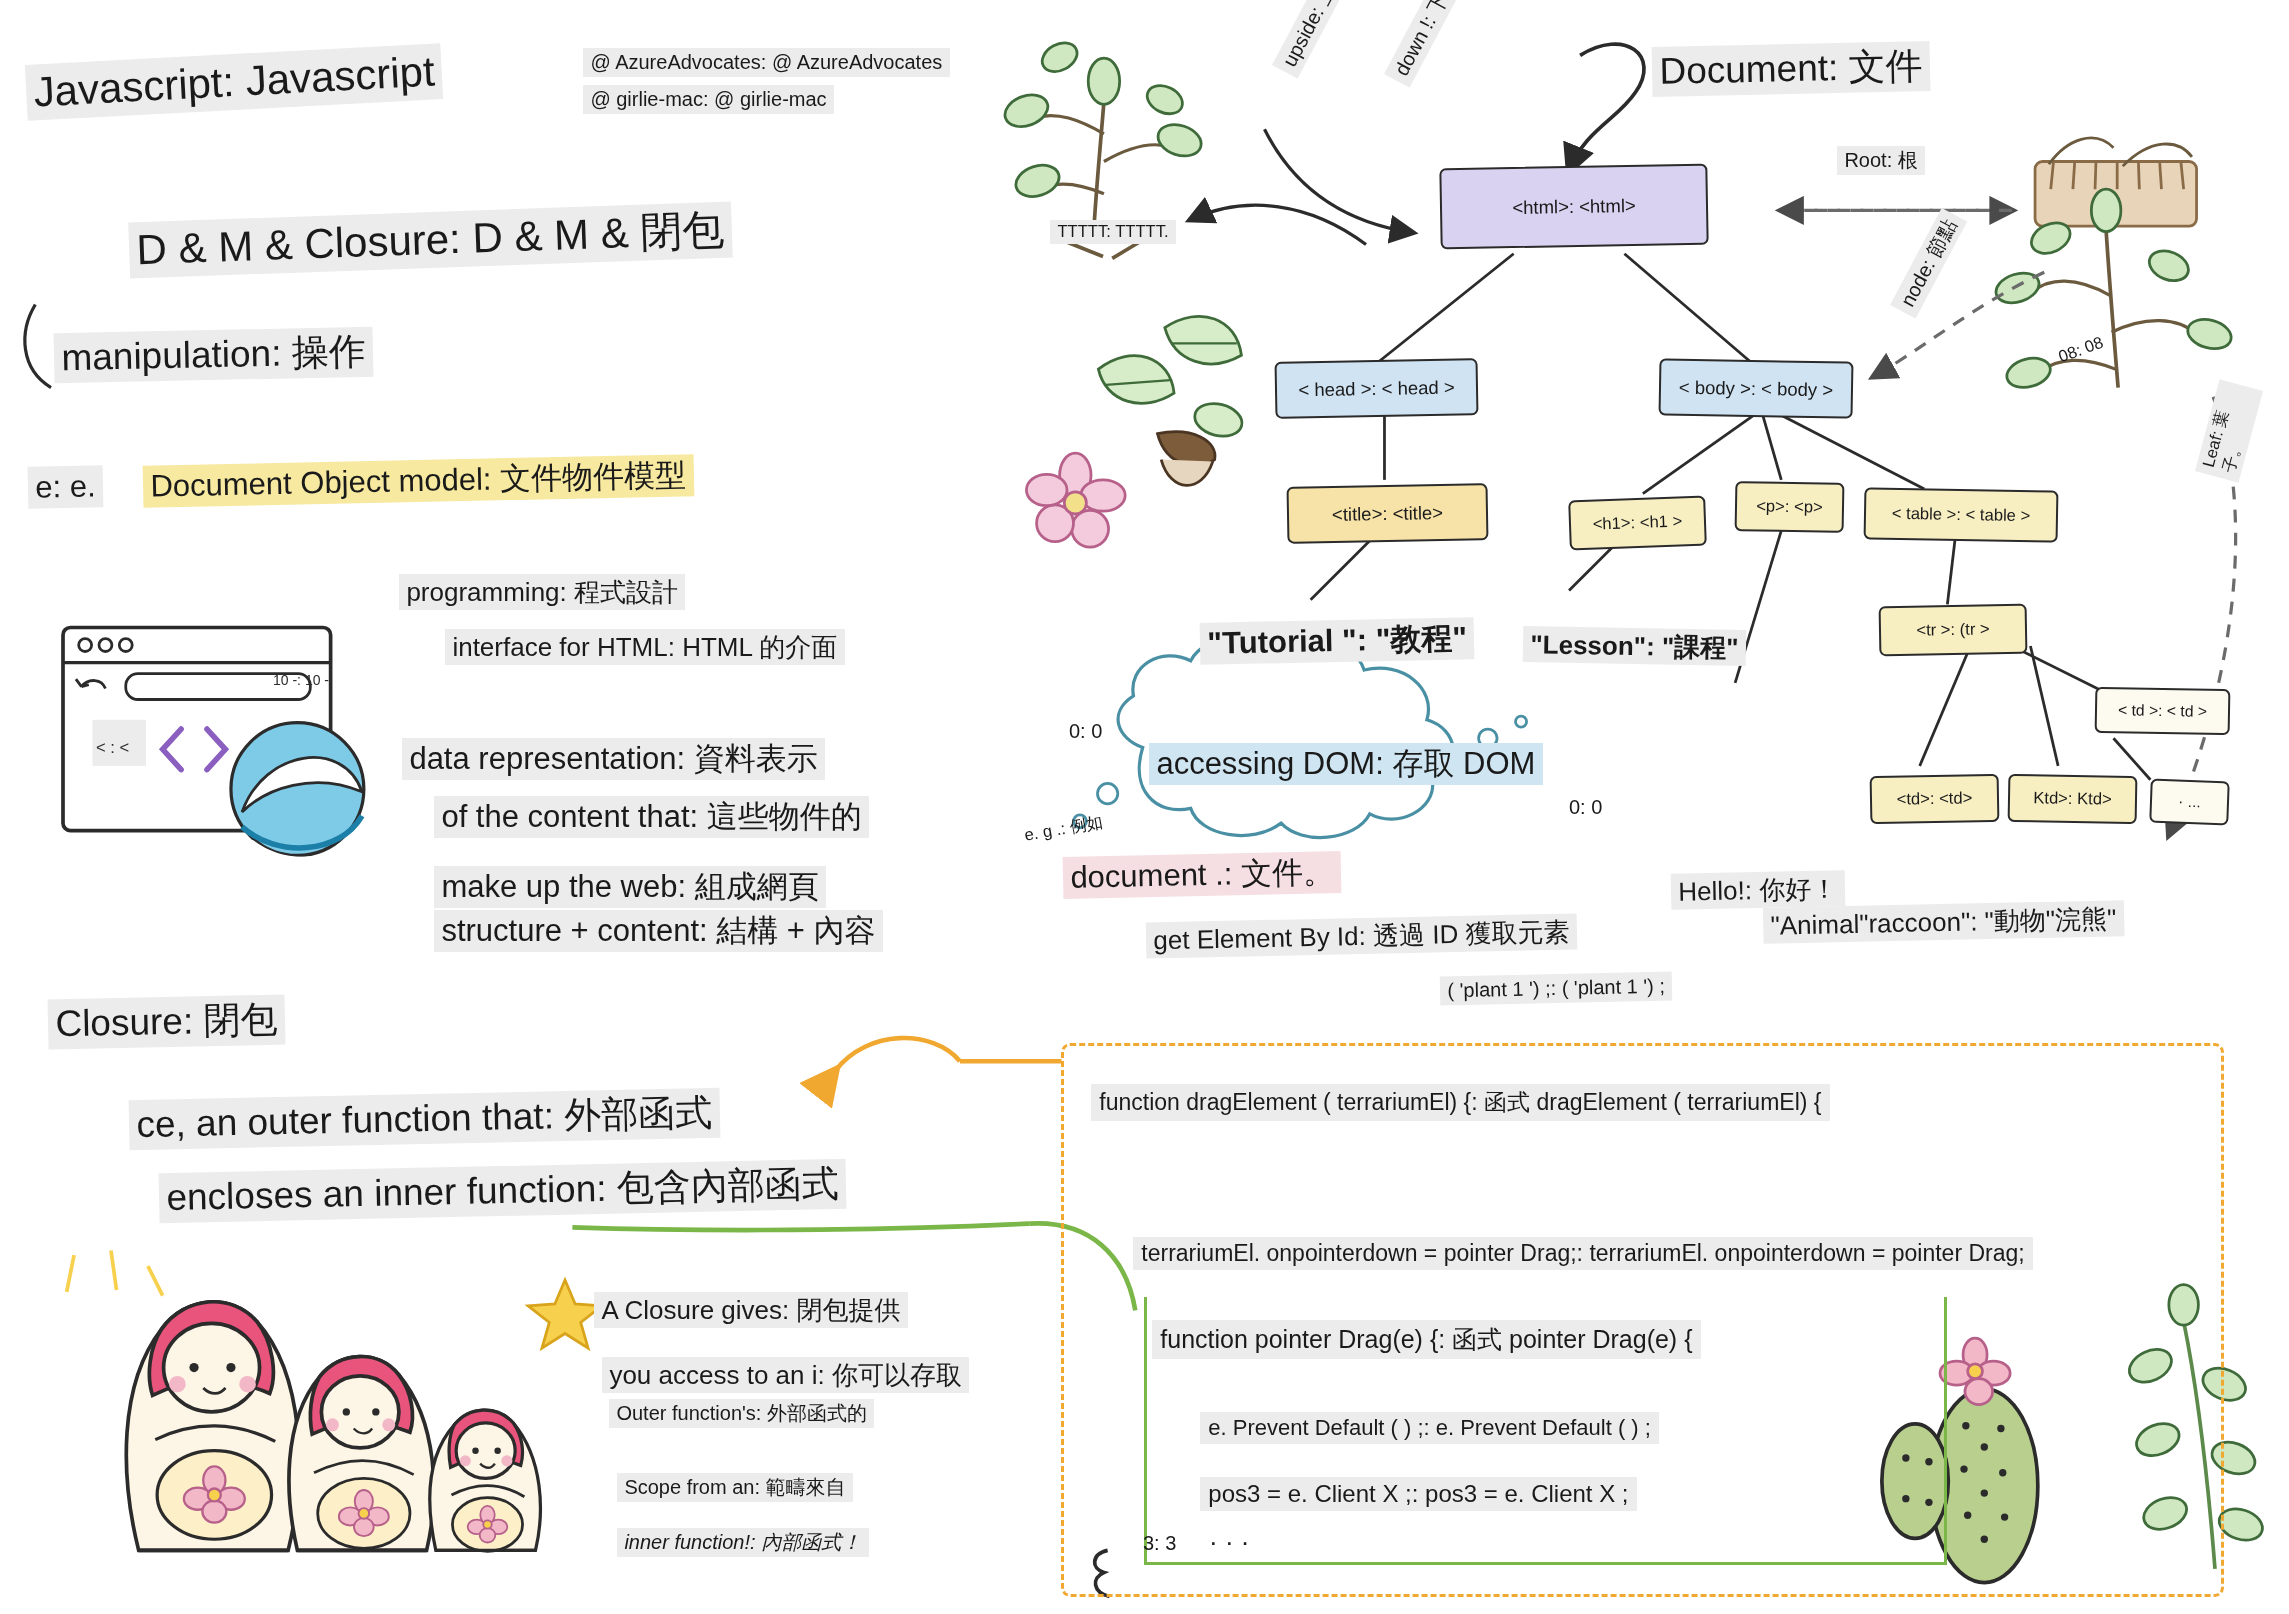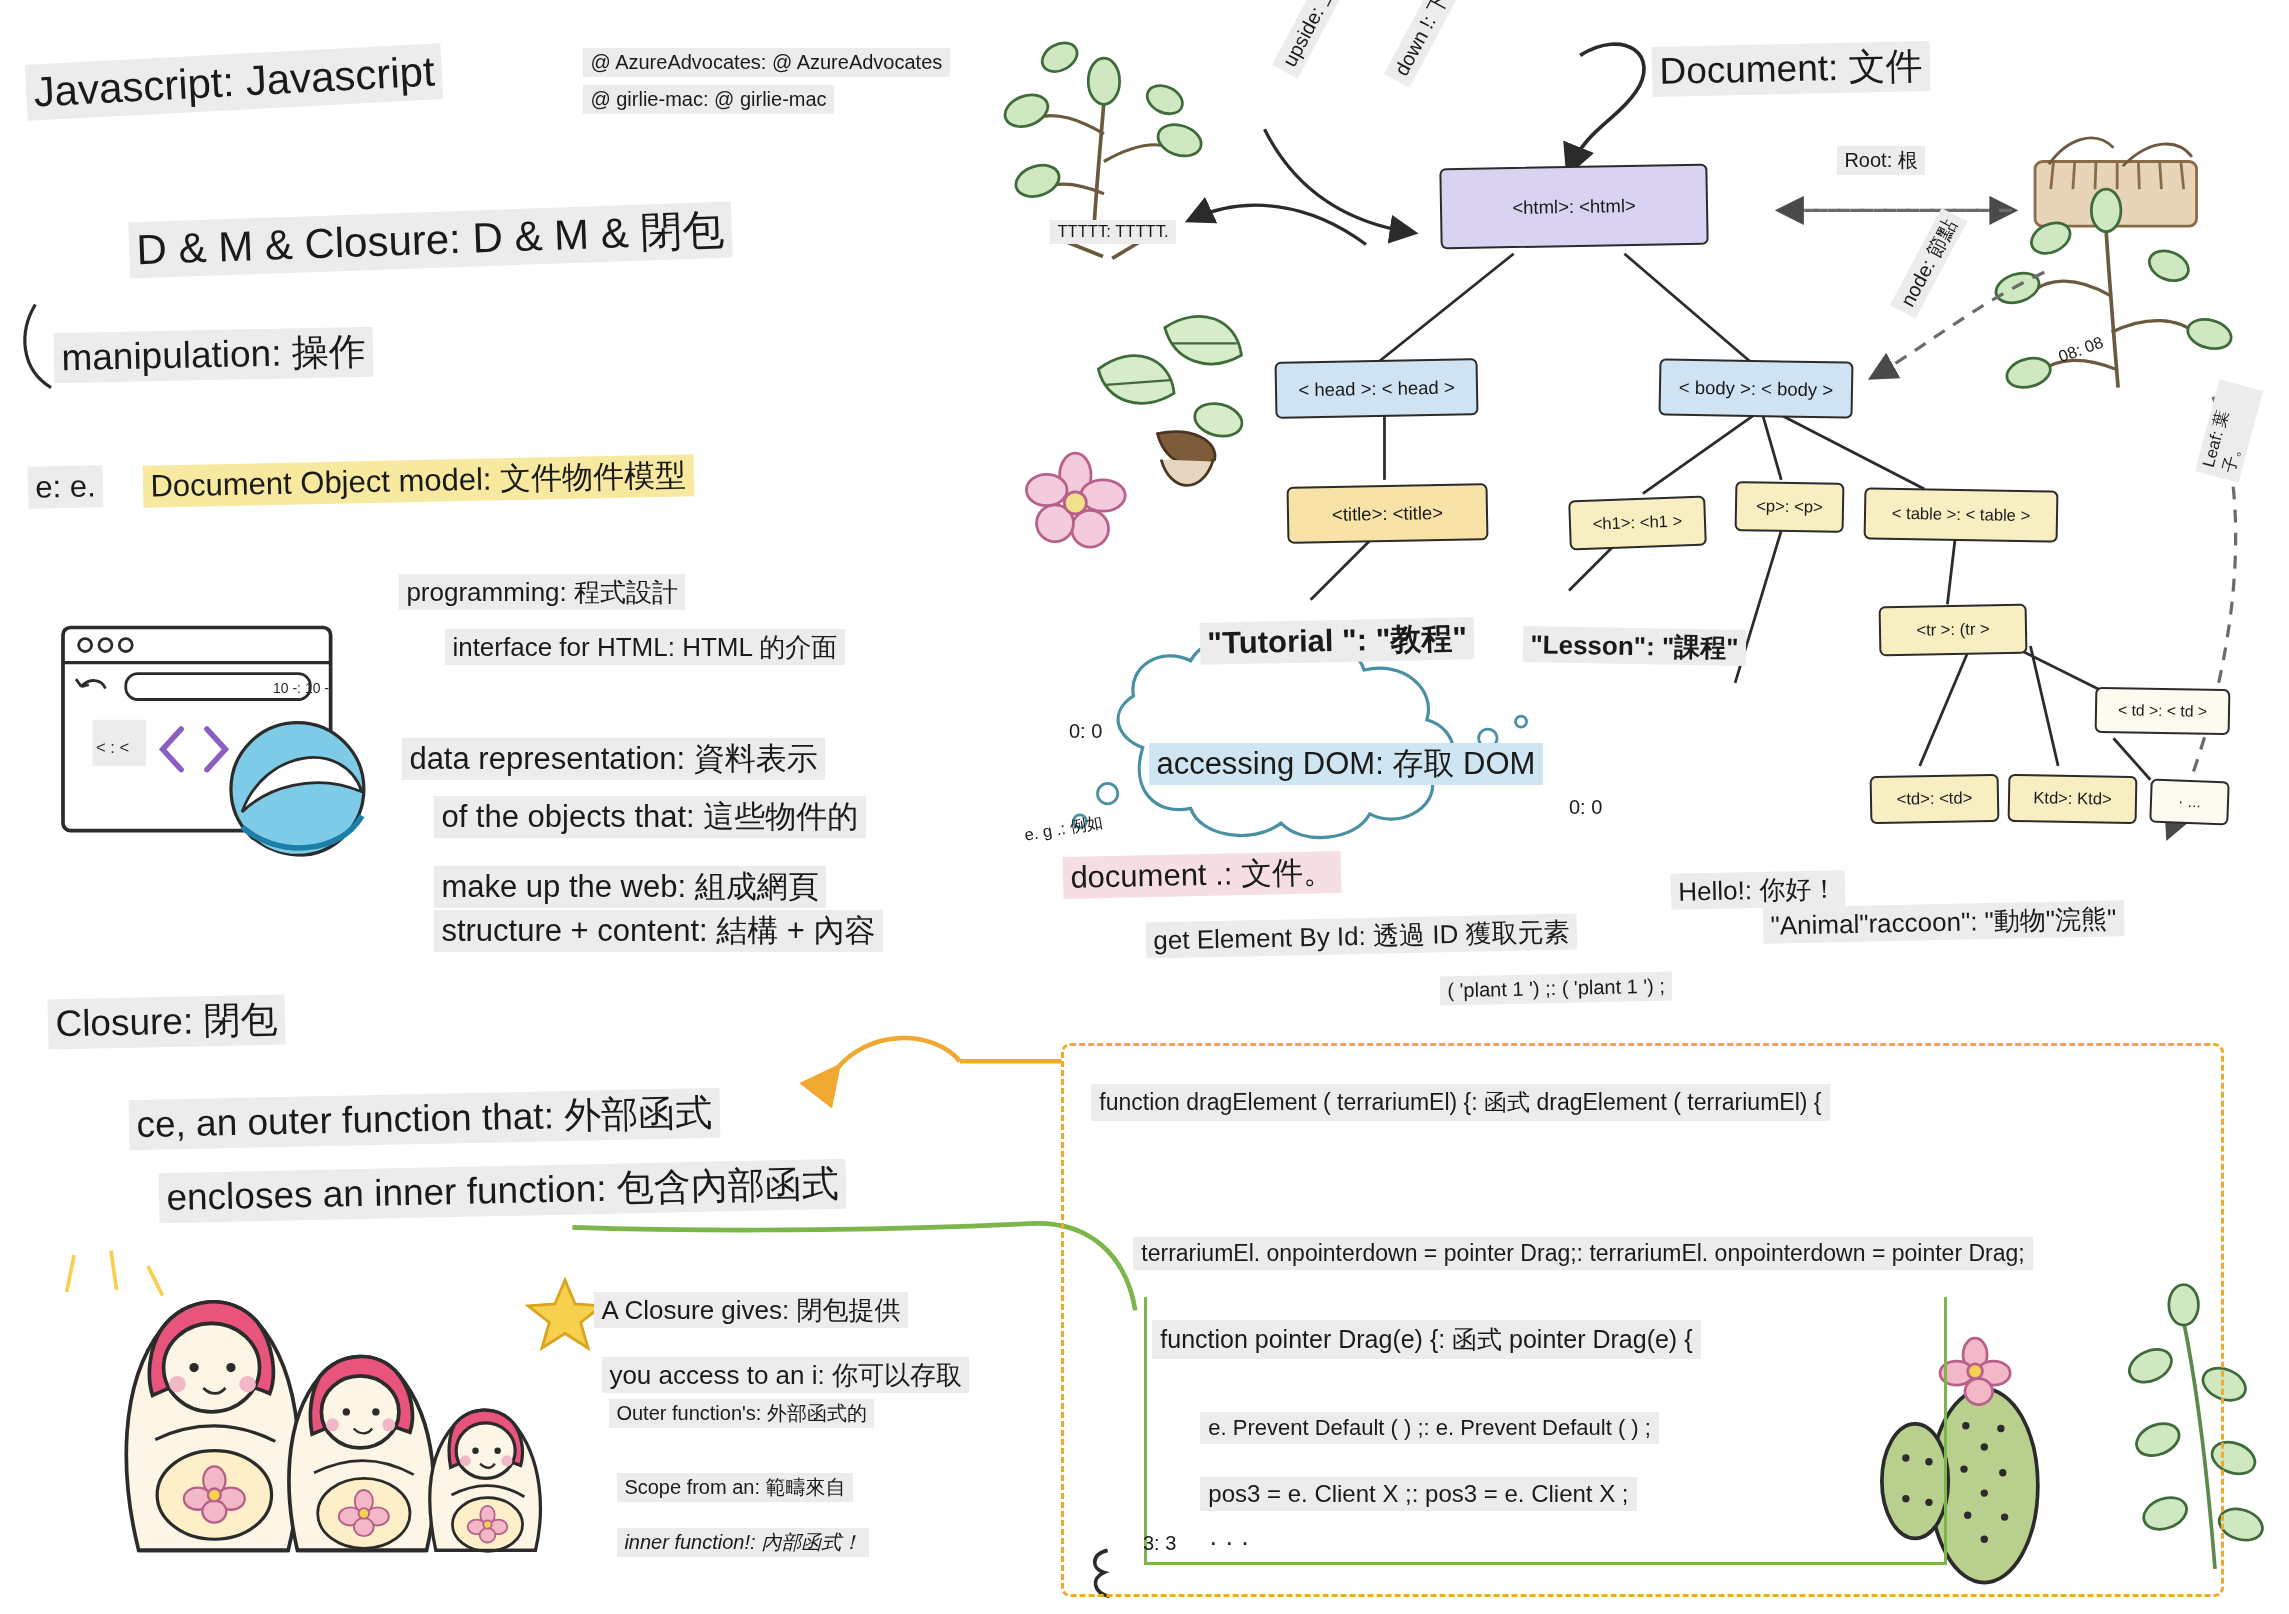--- a/index.html
+++ b/index.html
@@ -36,21 +36,21 @@
     padding: 1.8px 7.4px;
     display: inline-block;
     line-height: 1.25;
   }
   .t-xxl { font-size: 42px; }
   .t-xl  { font-size: 37px; }
   .t-lg  { font-size: 31px; }
   .t-md  { font-size: 26px; }
   .t-sm  { font-size: 20px; }
   .t-xs  { font-size: 16.6px; }
-  .t-xxs { font-size: 14px; margin-top: 8px; }
+  .t-xxs { font-size: 14px; }
   .rot-n2 { transform: rotate(-2deg); }
   .rot-n3 { transform: rotate(-3deg); }
   .rot-n1 { transform: rotate(-1.2deg); }
   .rot-p1 { transform: rotate(1deg); }
 
   
   .node {
     position: absolute;
     border: 2.3px solid #2b2b2b;
     border-radius: 6.5px;
@@ -404,21 +404,21 @@
   <div class="abs" style="left:399px; top:574px;">
     <span class="hl t-md">programming: 程式設計</span>
   </div>
   <div class="abs" style="left:445px; top:629px;">
     <span class="hl t-md">interface for HTML: HTML 的介面</span>
   </div>
   <div class="abs" style="left:402px; top:738px;">
     <span class="hl t-lg">data representation: 資料表示</span>
   </div>
   <div class="abs" style="left:434px; top:796px;">
-    <span class="hl t-lg">of the objects that: 這些物件的</span>
+    <span class="hl t-lg">of the content that: 這些物件的</span>
   </div>
   <div class="abs" style="left:434px; top:853px;margin-top:13px;">
     <span class="hl t-lg">make up the web: 組成網頁</span>
   </div>
   <div class="abs" style="left:434px; top:910px;text-align:right;">
     <span class="hl t-lg">structure + content: 結構 + 內容</span>
   </div>
 
   <div class="abs t-xxs" style="left:273px; top:672px; color:#2b2b2b;">10 -: 10 -</div>
   <div class="abs t-xs" style="left:96px; top:738px; color:#2b2b2b;">&lt; : &lt;</div>

